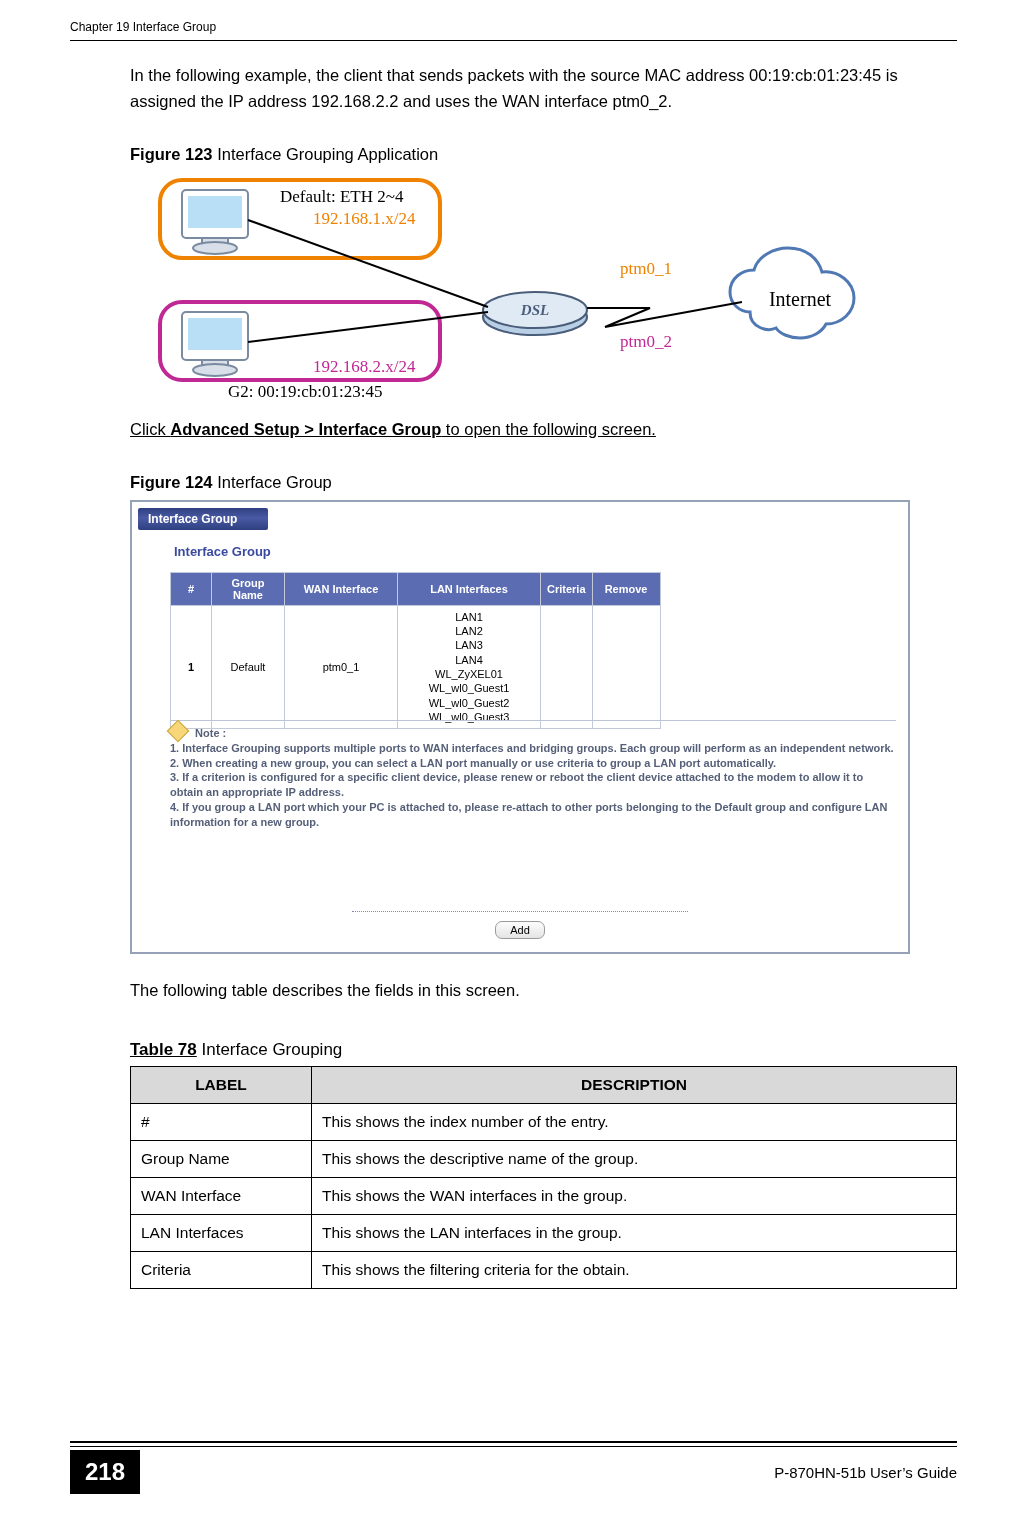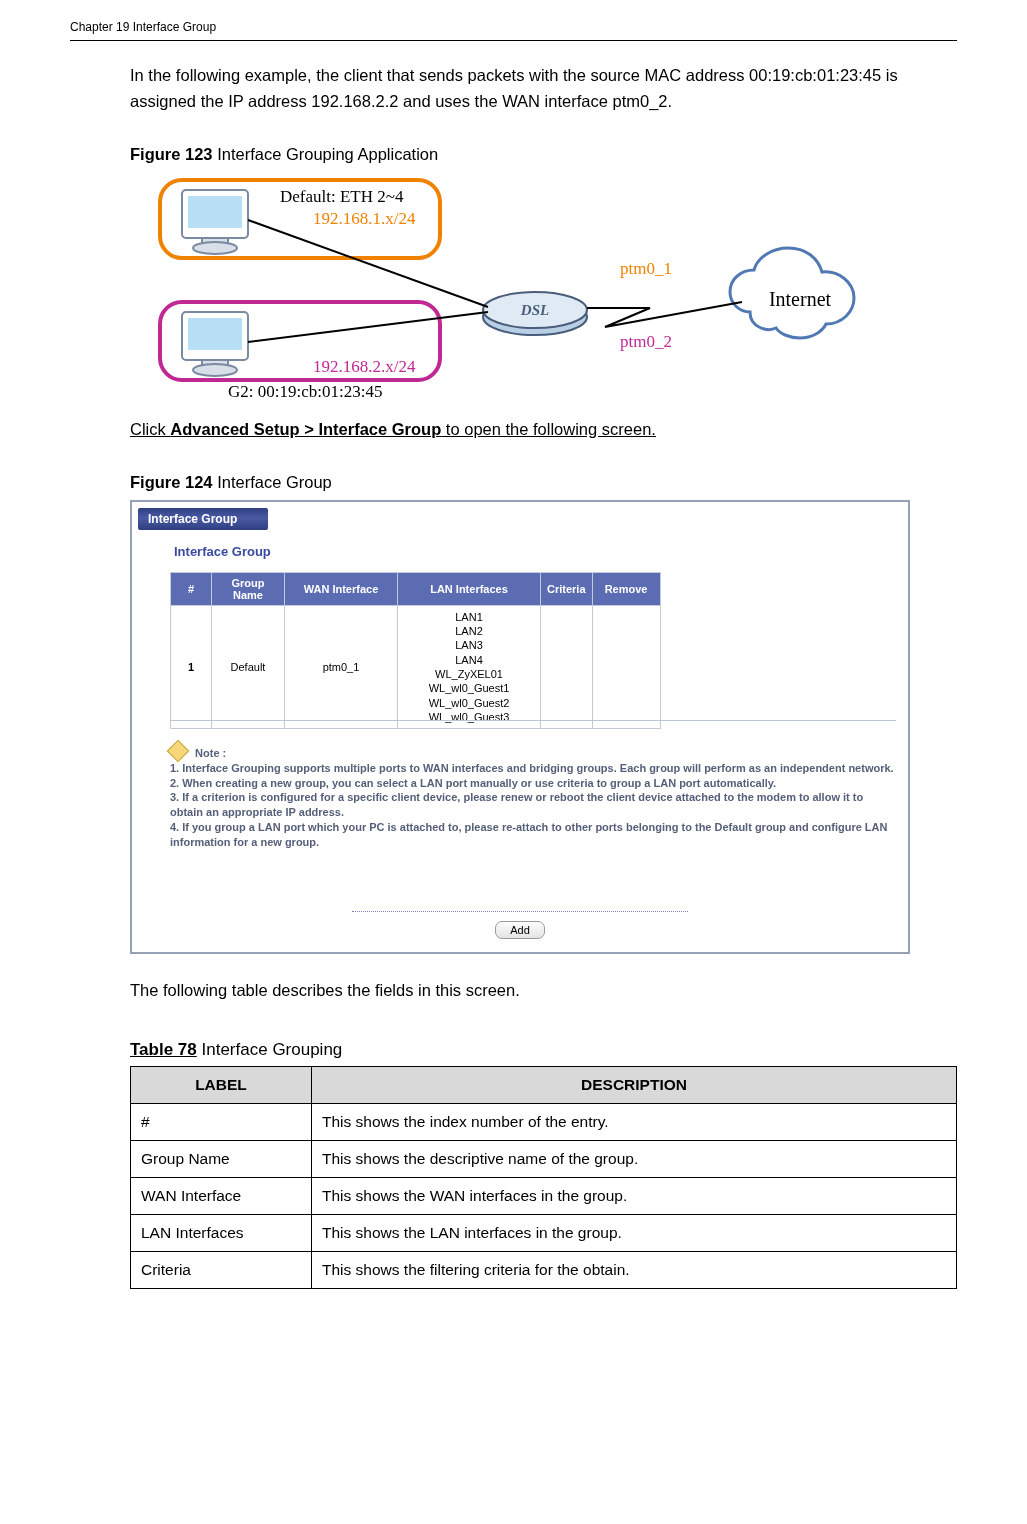--- a/index.html
+++ b/index.html
@@ -97,21 +97,21 @@
   .ss-lan-list {
     line-height: 1.3;
     font-size: 11px;
     display: inline-block;
     text-align: center;
   }
   .ss-note-block {
     position: absolute;
     left: 38px; right: 12px; top: 218px;
     border-top: 1px solid #bcc4d8;
-    padding-top: 22px;
+    padding-top: 2px;
     font: bold 11px Verdana, sans-serif;
     color: #555f78;
     line-height: 1.35;
   }
   .ss-note-icon {
     display: inline-block;
     width: 14px; height: 14px;
     background: #f7d77a;
     border: 1px solid #c7a43a;
     transform: rotate(45deg);
@@ -357,14 +357,21 @@
         </tr>
         <tr>
           <td class="label-col">Criteria</td>
           <td>This shows the filtering criteria for the obtain.</td>
         </tr>
       </tbody>
     </table>
 
   </div>
 
+  <div class="footer">
+    <div class="footer-line"></div>
+    <div class="footer-row">
+      <div class="page-number-box">218</div>
+      <div class="footer-guide">P-870HN-51b User’s Guide</div>
+    </div>
+  </div>
 
 </div>
 
 </body></html>

